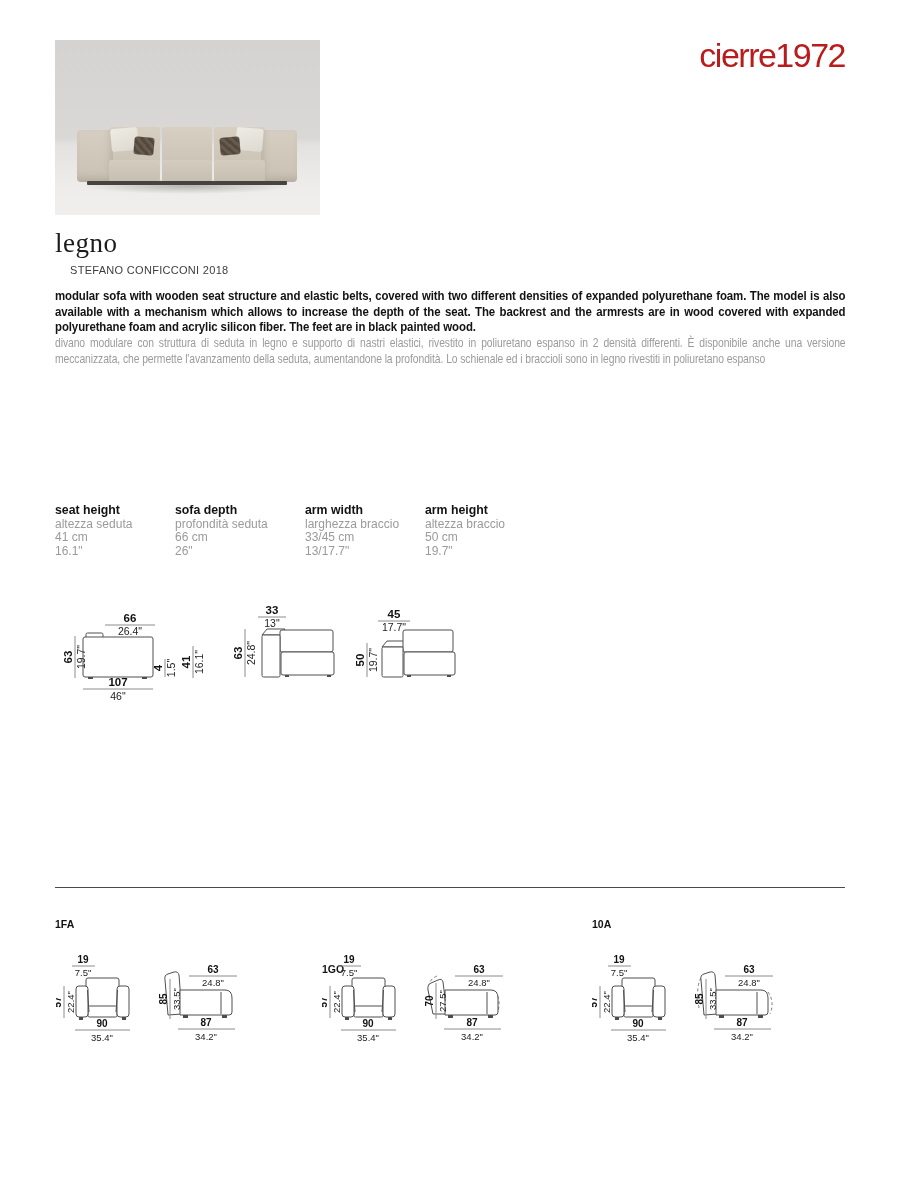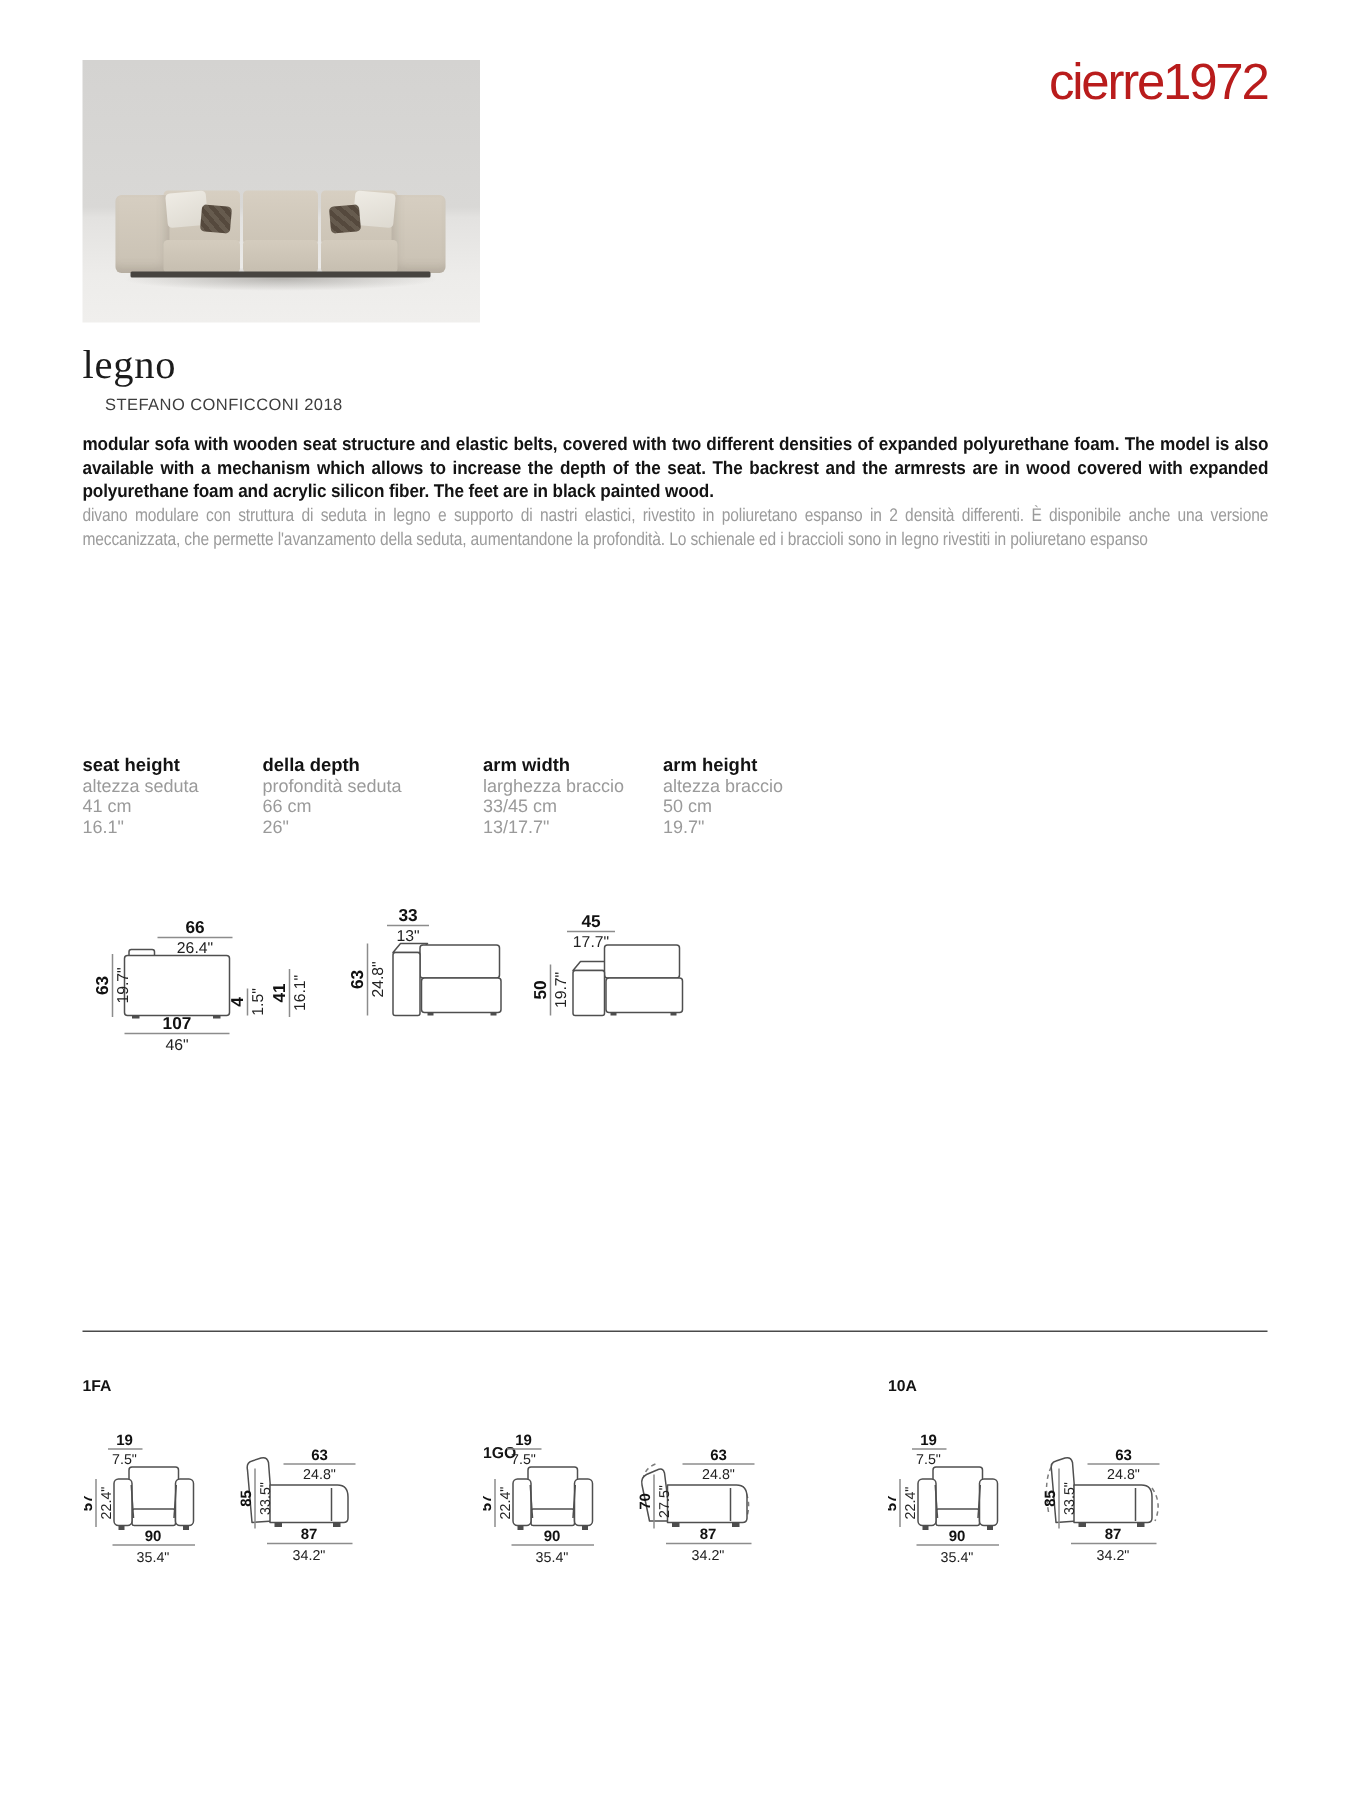--- a/index.html
+++ b/index.html
@@ -40,21 +40,21 @@
   .desc { position:absolute; left:55px; text-align:justify; transform-origin:0 0; }
   .desc-en { top:289px; width:850px; transform:scaleX(0.93); font-weight:bold; font-size:12.3px;
     line-height:15.6px; color:#131313; letter-spacing:-.1px; }
   .desc-it { top:336px; width:930px; transform:scaleX(0.85); font-size:12.2px; line-height:15.6px;
     color:#9b9b9b; letter-spacing:-.1px; }
 
   
   .specs { position:absolute; left:55px; top:504px; display:flex; }
   .spec-col { line-height:13.6px; font-size:12px; }
   .spec-col:nth-child(1){width:120px;} .spec-col:nth-child(2){width:130px;}
-  .spec-col:nth-child(3){width:120px;margin-left:17px;} .spec-col:nth-child(4){width:120px;}
+  .spec-col:nth-child(3){width:120px;} .spec-col:nth-child(4){width:120px;}
   .spec-col:nth-child(5){width:120px;}
   .spec-label { font-weight:bold; font-size:12.3px; color:#131313; }
   .spec-sub { color:#9a9a9a; }
 
   
   svg { font-family:"Liberation Sans", sans-serif; }
   .draw-row { position:absolute; left:42px; top:596px; }
   .draw-row svg { position:absolute; top:0; }
   .dim-cm { font-weight:bold; font-size:11.5px; fill:#111; text-anchor:middle; }
   .dim-in { font-size:10.5px; fill:#222; text-anchor:middle; }
@@ -110,21 +110,21 @@
   <div class="desc desc-it">divano modulare con struttura di seduta in legno e supporto di nastri elastici, rivestito in poliuretano espanso in 2 densità differenti. È disponibile anche una versione meccanizzata, che permette l'avanzamento della seduta, aumentandone la profondità. Lo schienale ed i braccioli sono in legno rivestiti in poliuretano espanso</div>
 
   <div class="specs">
     <div class="spec-col">
       <div class="spec-label">seat height</div>
       <div class="spec-sub">altezza seduta</div>
       <div class="spec-sub">41 cm</div>
       <div class="spec-sub">16.1"</div>
     </div>
     <div class="spec-col">
-      <div class="spec-label">della depth</div>
+      <div class="spec-label">sofa depth</div>
       <div class="spec-sub">profondità seduta</div>
       <div class="spec-sub">66 cm</div>
       <div class="spec-sub">26"</div>
     </div>
     <div class="spec-col">
       <div class="spec-label">arm width</div>
       <div class="spec-sub">larghezza braccio</div>
       <div class="spec-sub">33/45 cm</div>
       <div class="spec-sub">13/17.7"</div>
     </div>

